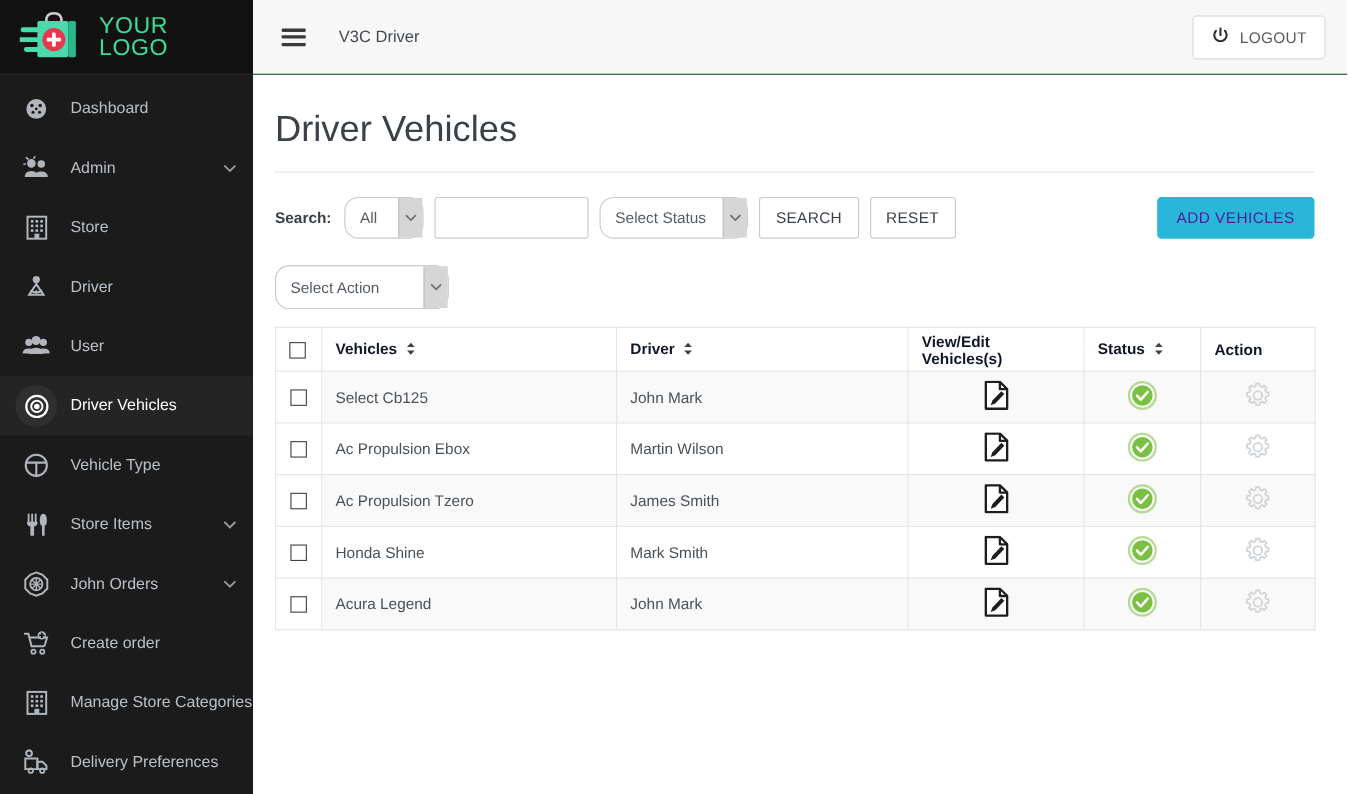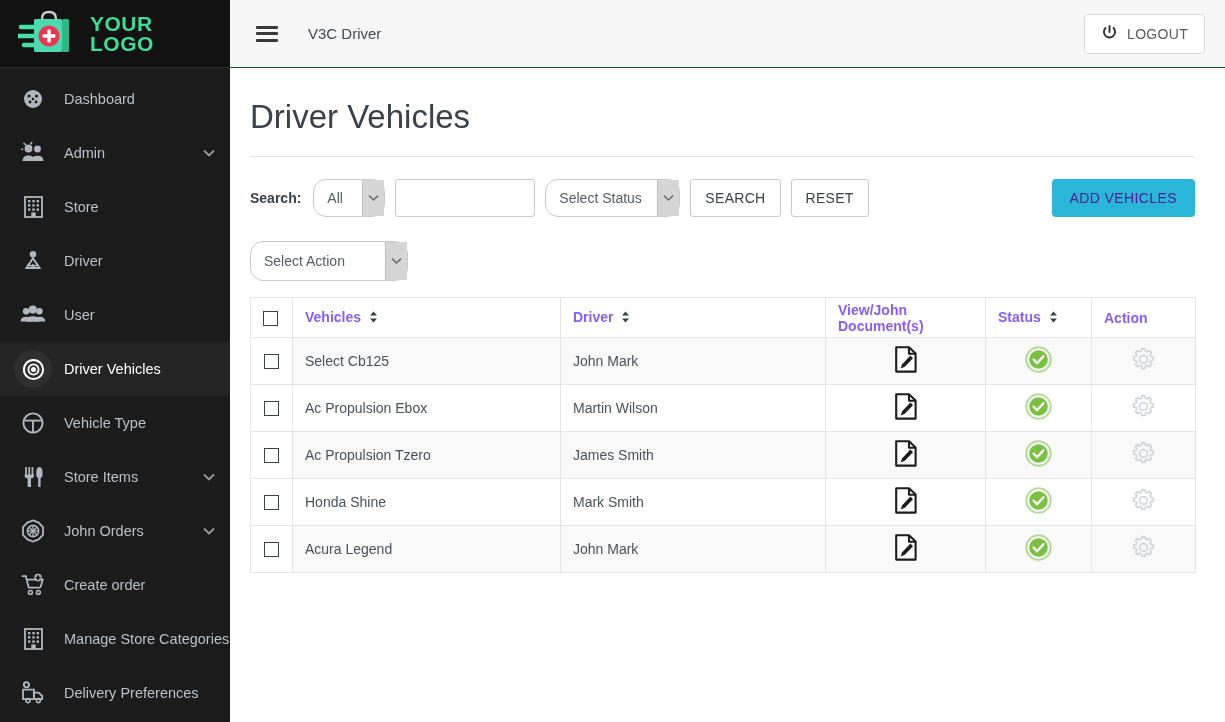--- a/index.html
+++ b/index.html
@@ -30,21 +30,21 @@
     align-items: center;
     padding-left: 18px;
     border-bottom: 1px solid #2a2a2a;
   }
   .logo-mark { width: 66px; height: 48px; flex: 0 0 66px; }
   .logo-text {
     margin-left: 6px;
     color: #3ddc97;
     font-size: 21px;
     line-height: 20px;
-    font-weight: 700;
+    font-weight: 400;
     letter-spacing: 0.5px;
   }
   .logo-text span { display: block; }
 
   .nav { padding-top: 4px; }
   .nav-item {
     display: flex;
     align-items: center;
     height: 54px;
     padding: 0 14px 0 14px;
@@ -179,21 +179,21 @@
   }
   table.grid th, table.grid td {
     border: 1px solid #e4e4e4;
     padding: 0 12px;
     height: 47px;
     font-size: 14px;
     vertical-align: middle;
   }
   table.grid th {
     background: #ffffff;
-    color: #8b5cf6;
+    color: #0f172a;
     font-weight: bold;
     text-align: left;
     height: 40px;
   }
   th.c-chk, td.c-chk { width: 42px; text-align: center; padding: 0; background:#fff; }
   th.c-veh, td.c-veh { width: 268px; }
   th.c-drv, td.c-drv { width: 265px; }
   th.c-doc, td.c-doc { width: 160px; text-align: center; }
   th.c-sta, td.c-sta { width: 106px; text-align: center; }
   th.c-act, td.c-act { width: 104px; text-align: center; }
@@ -518,21 +518,21 @@
             <th class="c-drv">
               <span>Driver</span>
               <span class="sortico">
                 <svg width="9" height="12" viewBox="0 0 9 12">
                     <path d="M4.5 0.5 L8 4.4 L1 4.4 Z" fill="#3b4148"></path>
                     <path d="M4.5 11.5 L1 7.6 L8 7.6 Z" fill="#3b4148"></path>
                   </svg>
               </span>
             </th>
             <th class="c-doc">
-              <span>View/John Document(s)</span>
+              <span>View/Edit Vehicles(s)</span>
             </th>
             <th class="c-sta">
               <span>Status</span>
               <span class="sortico">
                 <svg width="9" height="12" viewBox="0 0 9 12">
                     <path d="M4.5 0.5 L8 4.4 L1 4.4 Z" fill="#3b4148"></path>
                     <path d="M4.5 11.5 L1 7.6 L8 7.6 Z" fill="#3b4148"></path>
                   </svg>
               </span>
             </th>

